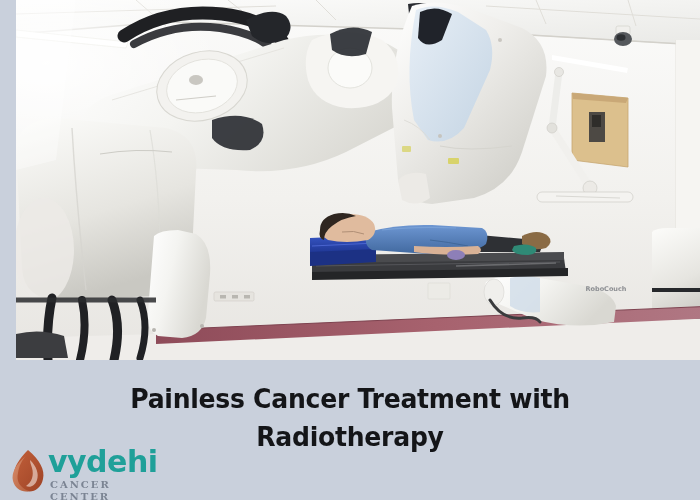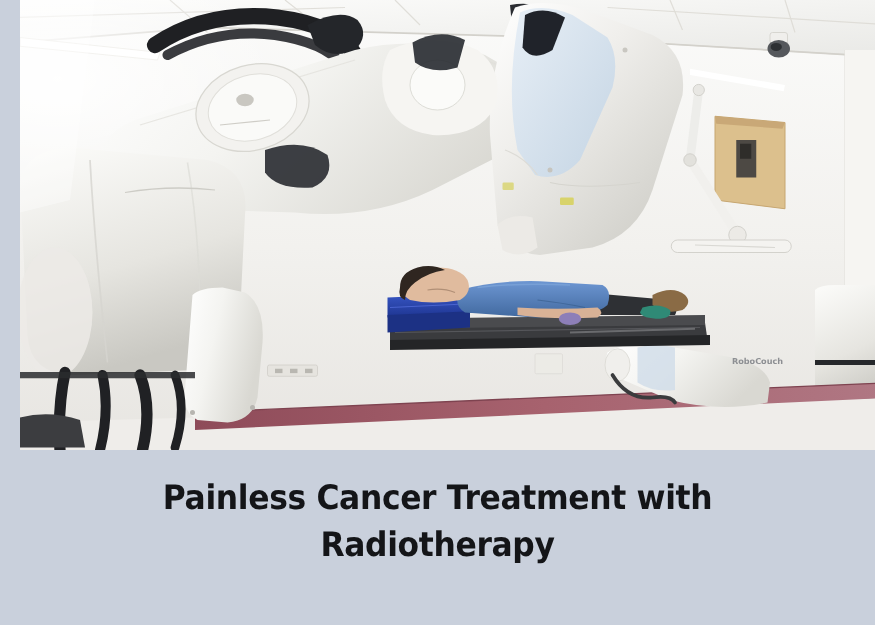--- a/index.html
+++ b/index.html
@@ -306,14 +306,33 @@
     </svg>
   </div>
 
   <div class="banner">
     <div class="headline">
       <span>Painless Cancer Treatment with</span>
       <span class="l2">Radiotherapy</span>
     </div>
   </div>
 
+  <div class="logo">
+    <svg class="logo-mark" viewBox="0 0 44 46">
+      <defs>
+        <linearGradient id="fl1" x1="0" y1="0" x2="1" y2="1">
+          <stop offset="0%" stop-color="#c2603a"></stop>
+          <stop offset="100%" stop-color="#9e4326"></stop>
+        </linearGradient>
+        <linearGradient id="fl2" x1="0" y1="0" x2="1" y2="1">
+          <stop offset="0%" stop-color="#d98f6e"></stop>
+          <stop offset="100%" stop-color="#b55f3c"></stop>
+        </linearGradient>
+      </defs>
+      <path d="M22 2 C34 12 39 22 37 31 C35 41 27 45 20 43 C11 41 6 33 8 24 C10 15 16 8 22 2 Z" fill="url(#fl1)"></path>
+      <path d="M20 8 C10 16 5 25 7 33 C9 41 17 45 23 43 C14 40 10 33 12 25 C13 18 16 12 20 8 Z" fill="url(#fl2)"></path>
+      <path d="M24 12 C31 19 33 26 31 32 C29 38 24 40 20 38 C26 34 28 27 26 20 C25 17 24 14 24 12 Z" fill="#fbf6f2" opacity="0.55"></path>
+    </svg>
+    <div class="logo-word">vydehi</div>
+    <div class="logo-sub">CANCER CENTER</div>
+  </div>
 
 </div>
 
 </body></html>

